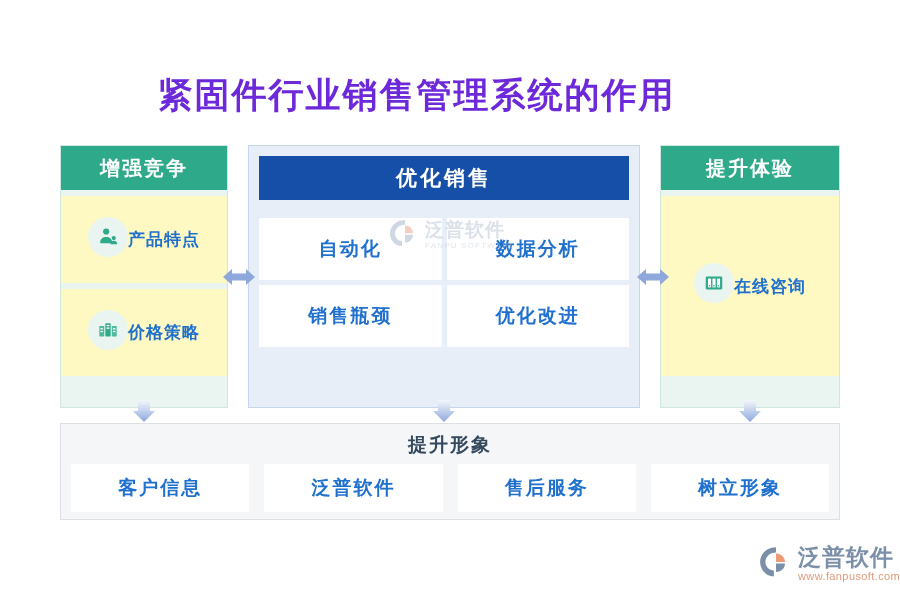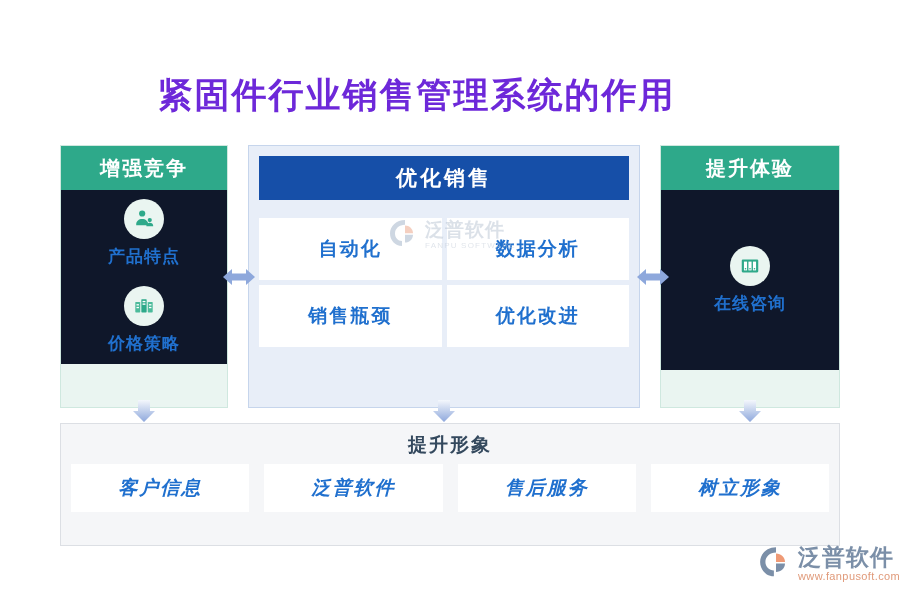--- a/index.html
+++ b/index.html
@@ -65,26 +65,26 @@
   .head-blue {
     background: #164fa8;
     height: 44px;
     font-size: 21px;
     letter-spacing: 3px;
   }
 
   
   .side-cell {
     box-sizing: border-box;
-    background: #0f172a;
-    display: flex;
-    flex-direction: column;
-    align-items: center;
-    justify-content: center;
-    margin-top: 0;
+    background: #fef9c3;
+    display: flex;
+    flex-direction: row;
+    align-items: center;
+    justify-content: center;
+    margin-top: 6px;
   }
   .side-cell.tall { height: 87px; }
   .side-cell.full { height: 180px; }
 
   .icon-circle {
     width: 40px;
     height: 40px;
     border-radius: 50%;
     background: #eaf5f1;
     display: flex;
@@ -119,41 +119,40 @@
     letter-spacing: 2px;
     font-family: "Liberation Serif", "DejaVu Serif", serif;
   }
 
   
   .panel-bottom {
     position: absolute;
     left: 60px;
     top: 423px;
     width: 780px;
-    height: 123px;
+    height: 97px;
     box-sizing: border-box;
     background: #f5f6f8;
     border: 1px solid #dcdfe4;
     padding: 8px 10px 24px 10px;
   }
   .bottom-title {
     text-align: center;
     font-size: 19px;
     font-weight: bold;
     color: #34495e;
     letter-spacing: 2px;
     margin-bottom: 6px;
     font-family: "Liberation Serif", "DejaVu Serif", serif;
   }
   .bottom-row {
     display: grid;
     grid-template-columns: repeat(4, 1fr);
     gap: 15px;
     height: 48px;
-    font-style: italic;
   }
   .bottom-cell {
     background: #ffffff;
     display: flex;
     align-items: center;
     justify-content: center;
     font-size: 19px;
     color: #2070ce;
     font-weight: bold;
     letter-spacing: 2px;

